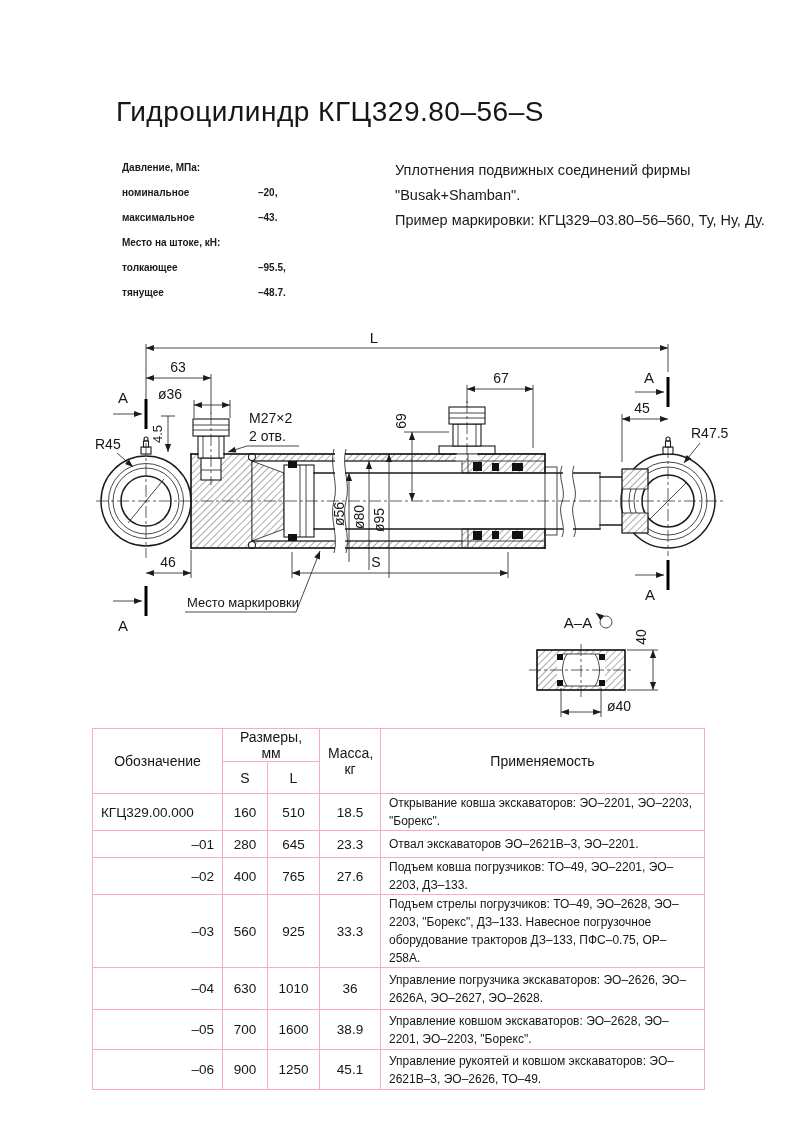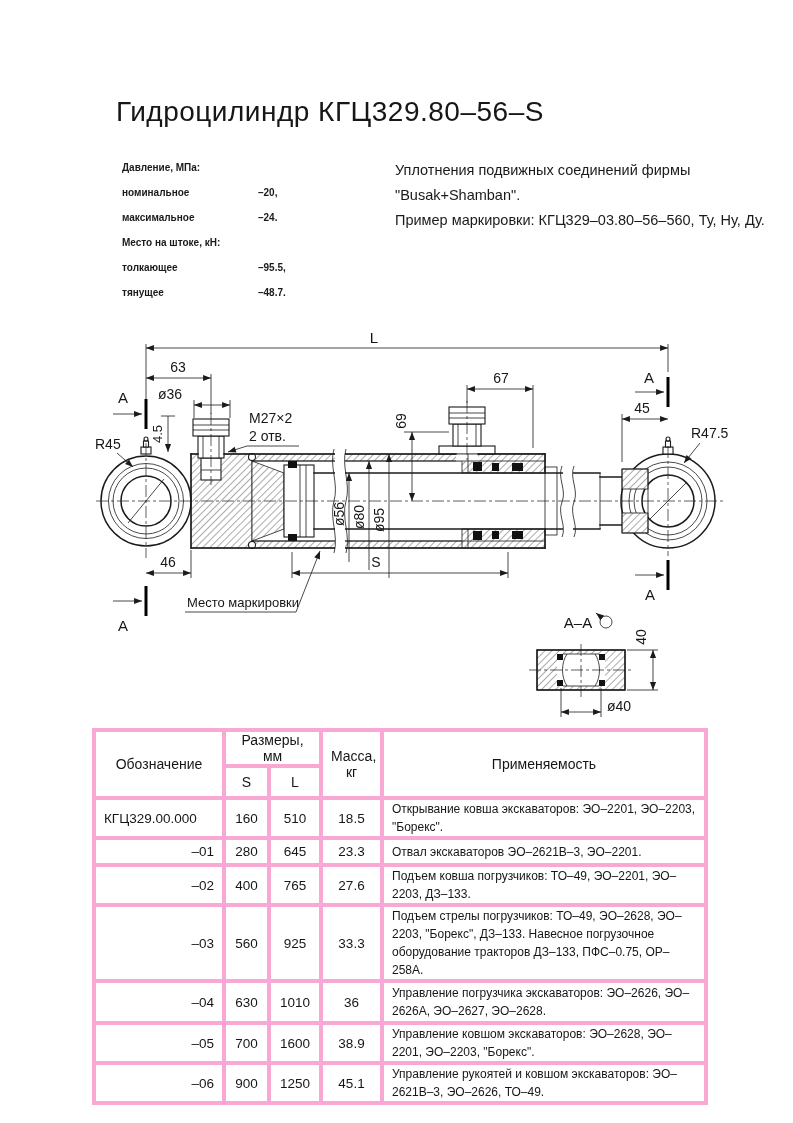--- a/index.html
+++ b/index.html
@@ -21,21 +21,21 @@
   .tn{stroke:#1b1b1b;stroke-width:0.8;fill:none;}
   .dm{stroke:#1b1b1b;stroke-width:0.8;fill:none;}
   .ax{stroke:#1b1b1b;stroke-width:0.7;fill:none;stroke-dasharray:12 3 3 3;}
   .sec{stroke:#000;stroke-width:3;fill:none;}
   .hv{fill:url(#hat);stroke:#1b1b1b;stroke-width:0.8;}
   .blk{fill:#111;stroke:none;}
   .wh{fill:#fff;stroke:none;}
   
   table.spec{position:absolute;left:92px;top:728px;width:612px;border-collapse:collapse;
              table-layout:fixed;z-index:3;font-size:13.5px;color:#161616;}
-  table.spec th,table.spec td{border:4px solid #f9a8d4;padding:0 8px;font-weight:normal;}
+  table.spec th,table.spec td{border:1px solid #f9a8d4;padding:0 8px;font-weight:normal;}
   table.spec th{font-size:14px;text-align:center;}
   th.mass{white-space:pre-line;margin-top:6px;}
   td.num{text-align:center;}
   td.desig{text-align:right;}
   td.desig.first{text-align:left;}
   td.app{font-size:12px;line-height:1.5;padding:3px 7px;text-align:left;}
 </style>
 </head>
 <body>
 
@@ -47,21 +47,21 @@
     <div class="spec-row" style="top:162px">
       <span class="sl">Давление, МПа:</span>
       <span class="sv"></span>
       </div>
     <div class="spec-row" style="top:187px">
       <span class="sl">номинальное</span>
       <span class="sv">–20,</span>
       </div>
     <div class="spec-row" style="top:212px">
       <span class="sl">максимальное</span>
-      <span class="sv">–24.</span>
+      <span class="sv">–43.</span>
       </div>
     <div class="spec-row" style="top:237px">
       <span class="sl">Место на штоке, кН:</span>
       <span class="sv"></span>
       </div>
     <div class="spec-row" style="top:262px">
       <span class="sl">толкающее</span>
       <span class="sv">–95.5,</span>
       </div>
     <div class="spec-row" style="top:287px">

